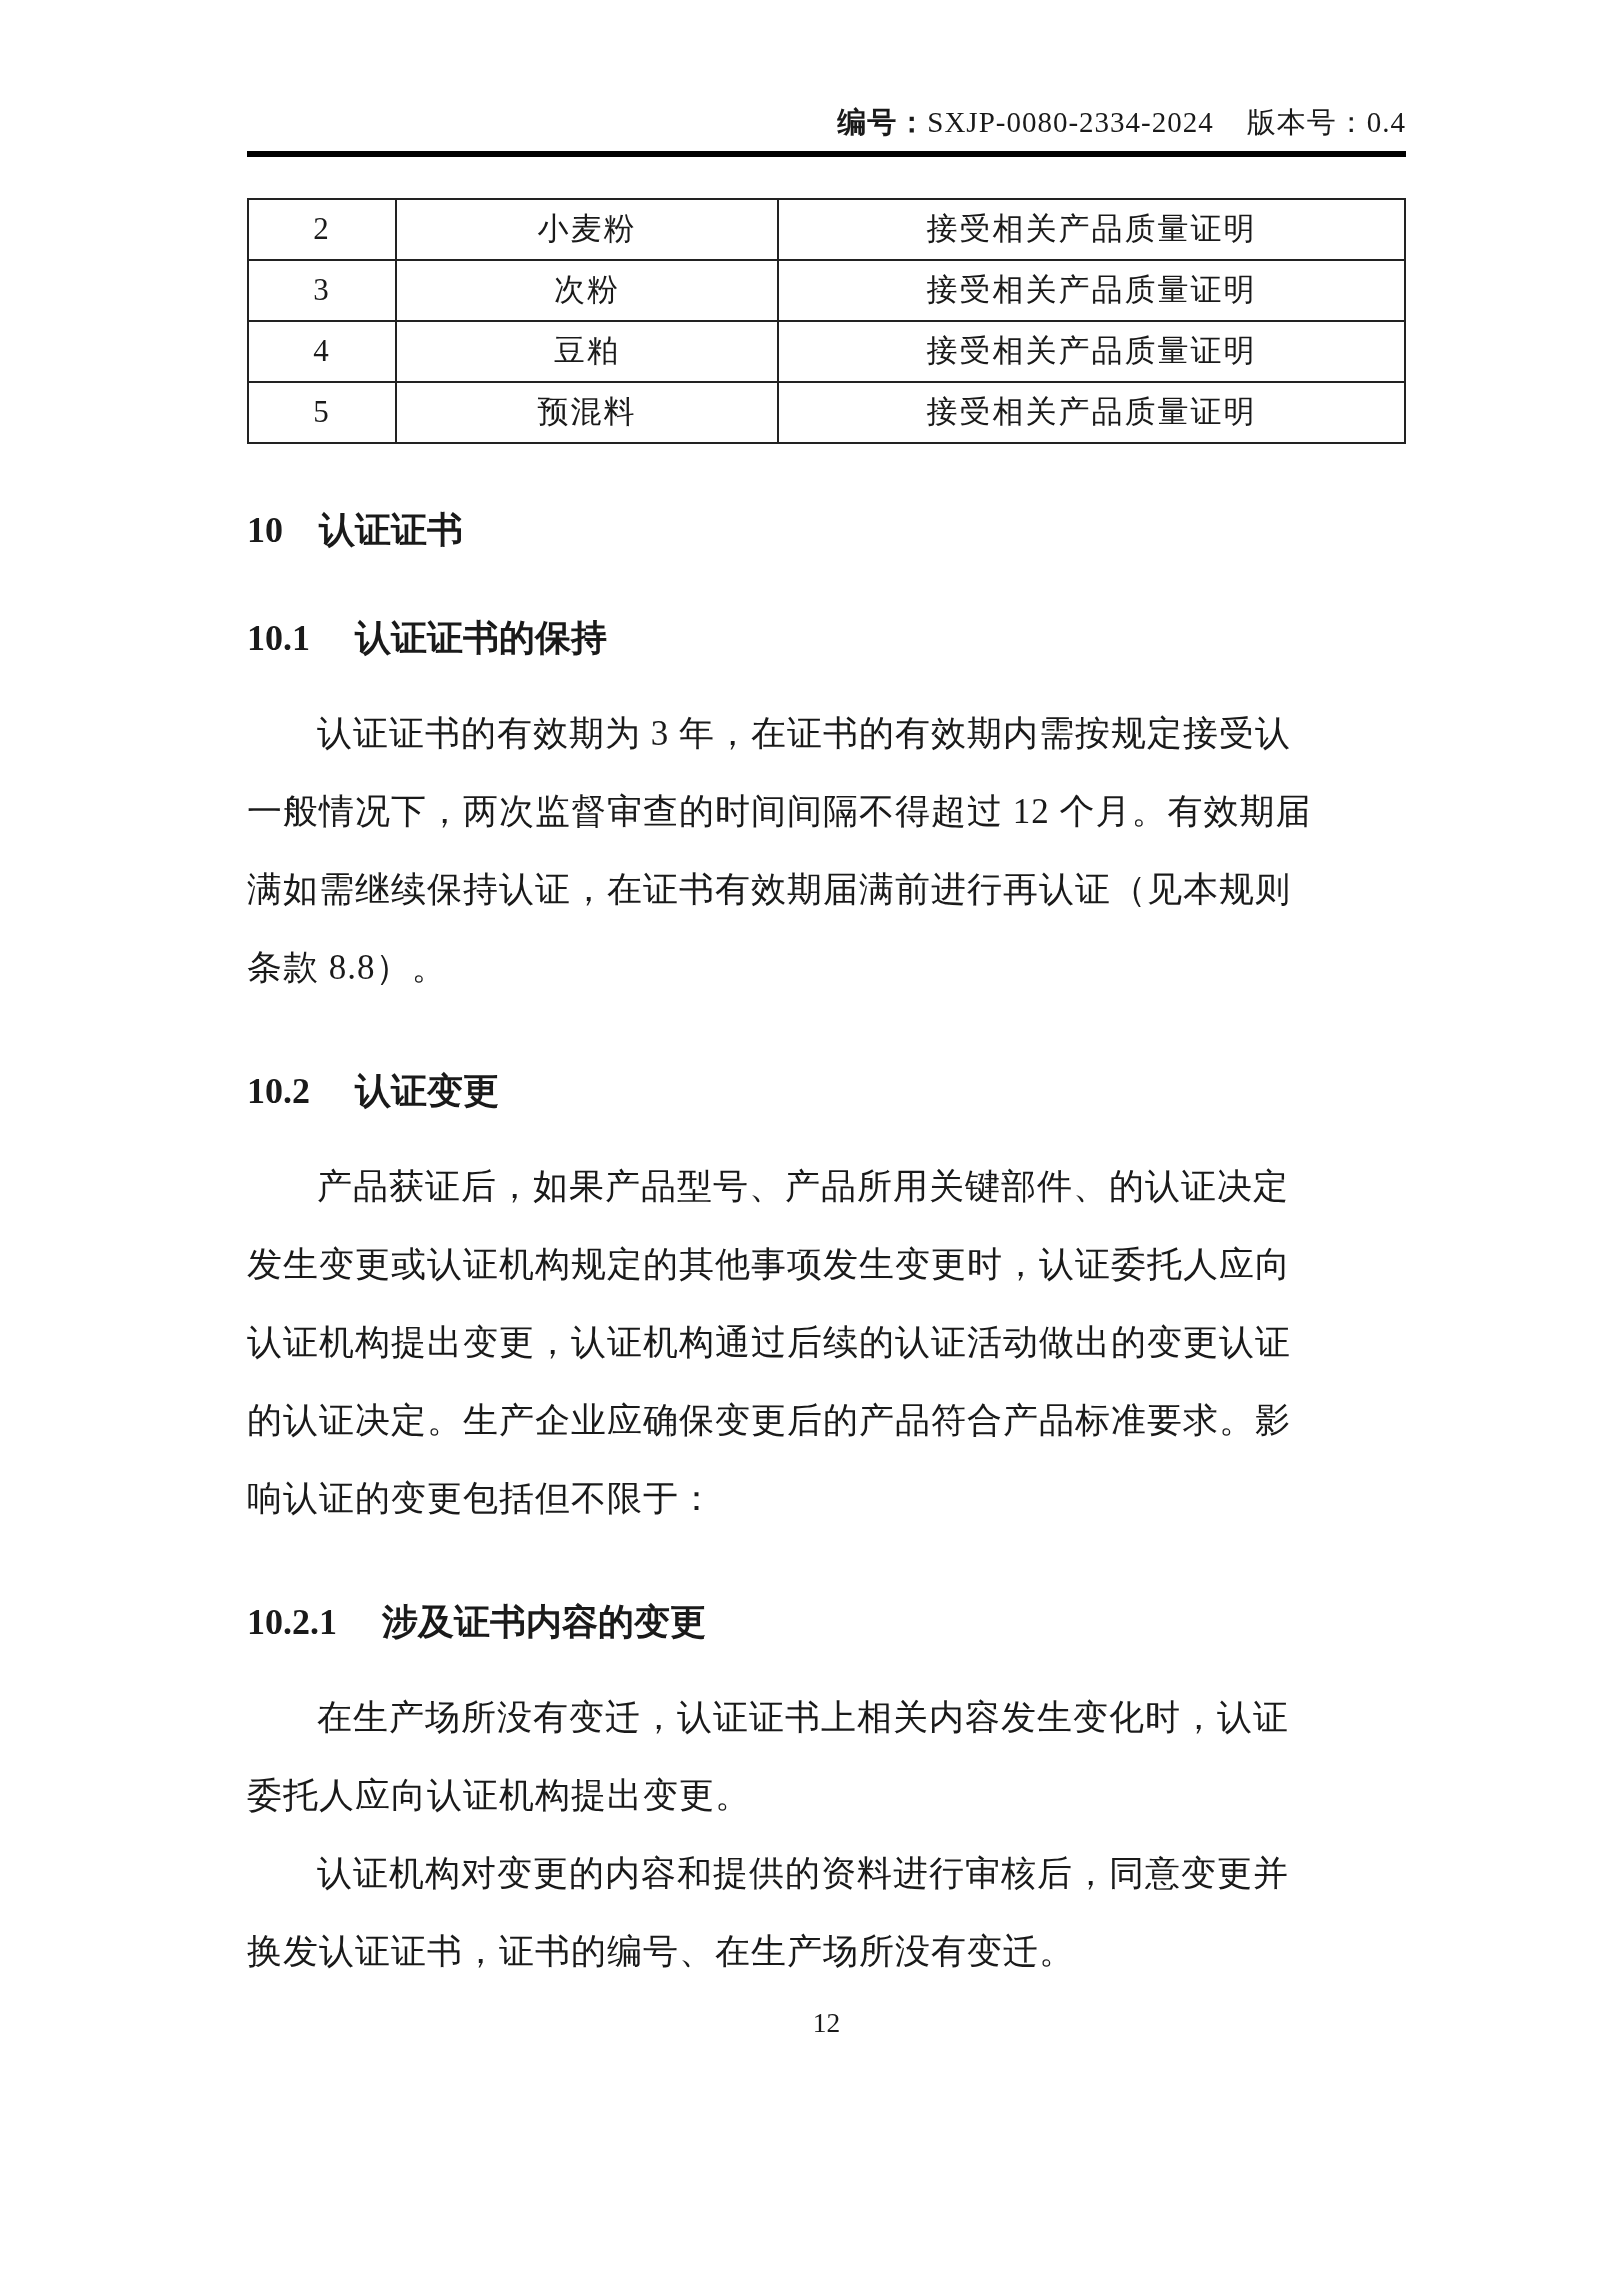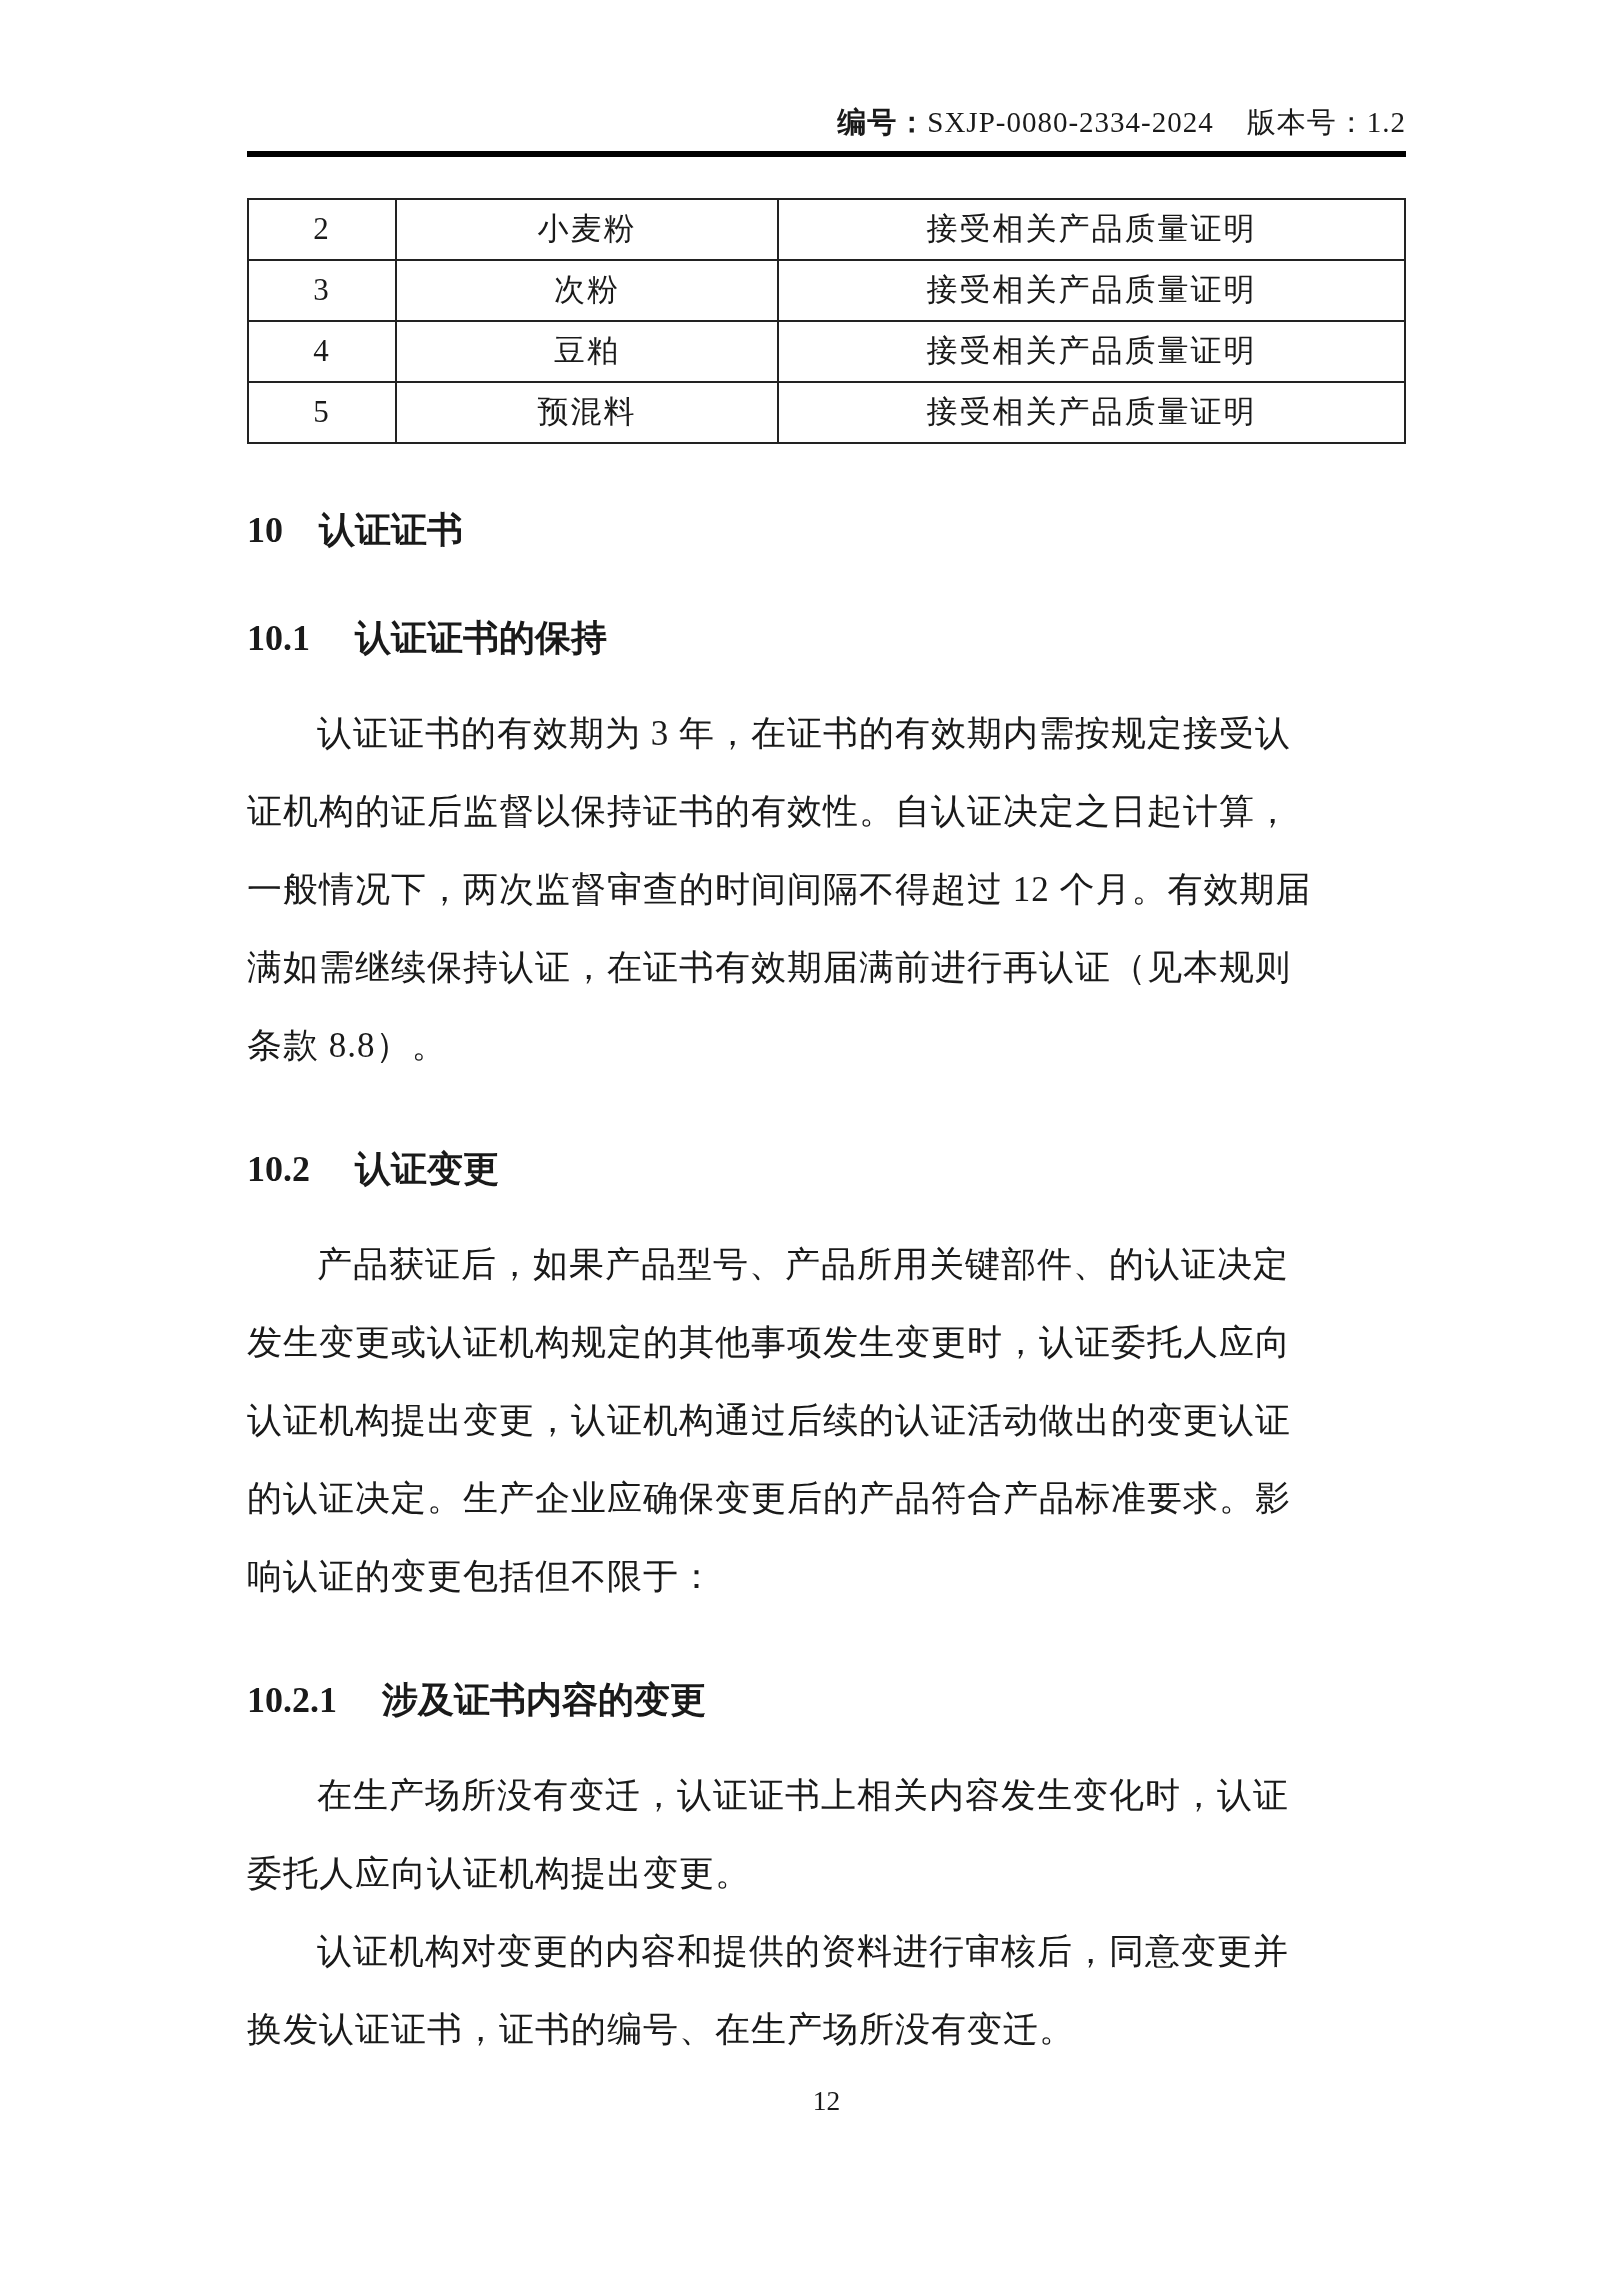--- a/index.html
+++ b/index.html
@@ -78,21 +78,21 @@
     font-size: 27.4px;
     line-height: 39px;
   }
 </style>
 </head>
 <body>
 
 <div class="page">
   <div class="content">
 
-    <div class="doc-header"><span class="lbl-bold">编号：</span><span>SXJP-0080-2334-2024</span><span class="version-group">版本号：</span><span>1.2</span></div>
+    <div class="doc-header"><span class="lbl-bold">编号：</span><span>SXJP-0080-2334-2024</span><span class="version-group">版本号：</span><span>0.4</span></div>
     <div class="header-rule"></div>
 
     <table class="materials">
       <colgroup>
           <col class="c-no">
           <col class="c-name">
           <col class="c-desc">
         </colgroup>
       <tbody>
       <tr>
@@ -119,21 +119,20 @@
         <td>接受相关产品质量证明</td>
       </tr>
     </tbody>
     </table>
 
     <div id="sections-root">
         <div class="heading-1">10　认证证书</div>
         <div class="heading-2">10.1　 认证证书的保持</div>
         <div class="para">
           <div class="line indent">认证证书的有效期为 3 年，在证书的有效期内需按规定接受认</div>
-          <div class="line">证机构的证后监督以保持证书的有效性。自认证决定之日起计算，</div>
           <div class="line">一般情况下，两次监督审查的时间间隔不得超过 12 个月。有效期届</div>
           <div class="line">满如需继续保持认证，在证书有效期届满前进行再认证（见本规则</div>
           <div class="line">条款 8.8）。</div>
         </div>
         <div class="heading-2">10.2　 认证变更</div>
         <div class="para">
           <div class="line indent">产品获证后，如果产品型号、产品所用关键部件、的认证决定</div>
           <div class="line">发生变更或认证机构规定的其他事项发生变更时，认证委托人应向</div>
           <div class="line">认证机构提出变更，认证机构通过后续的认证活动做出的变更认证</div>
           <div class="line">的认证决定。生产企业应确保变更后的产品符合产品标准要求。影</div>

